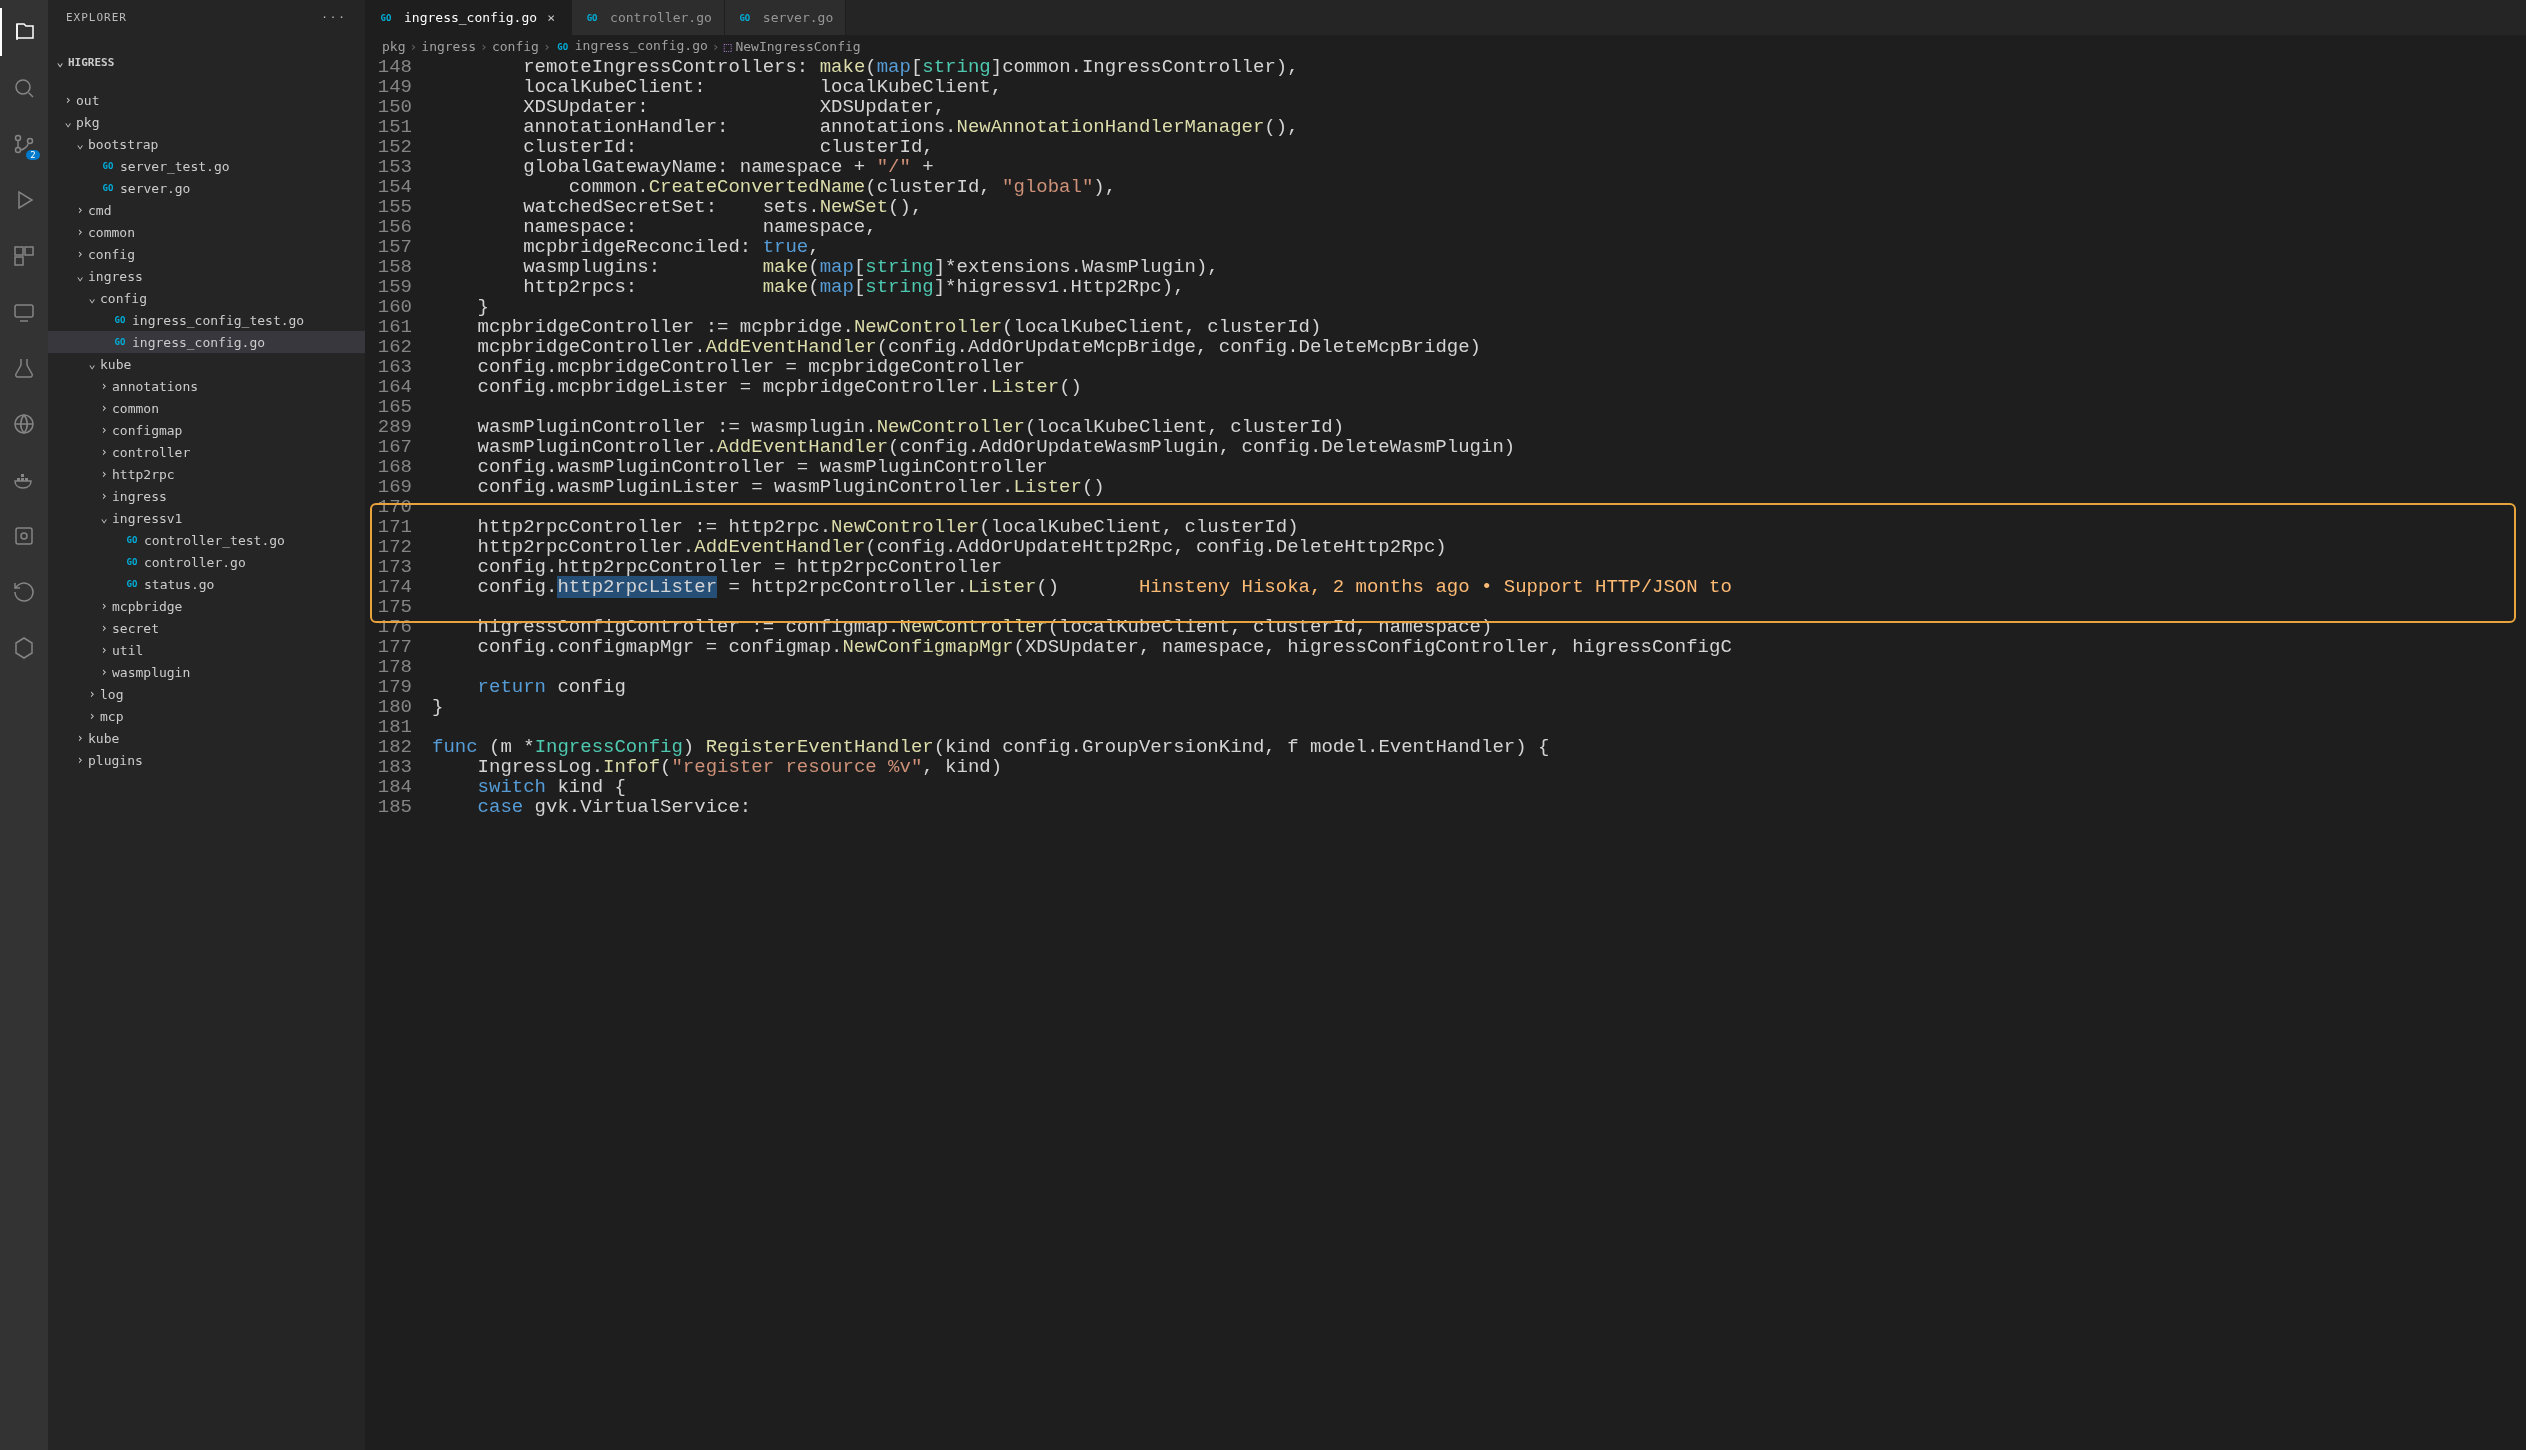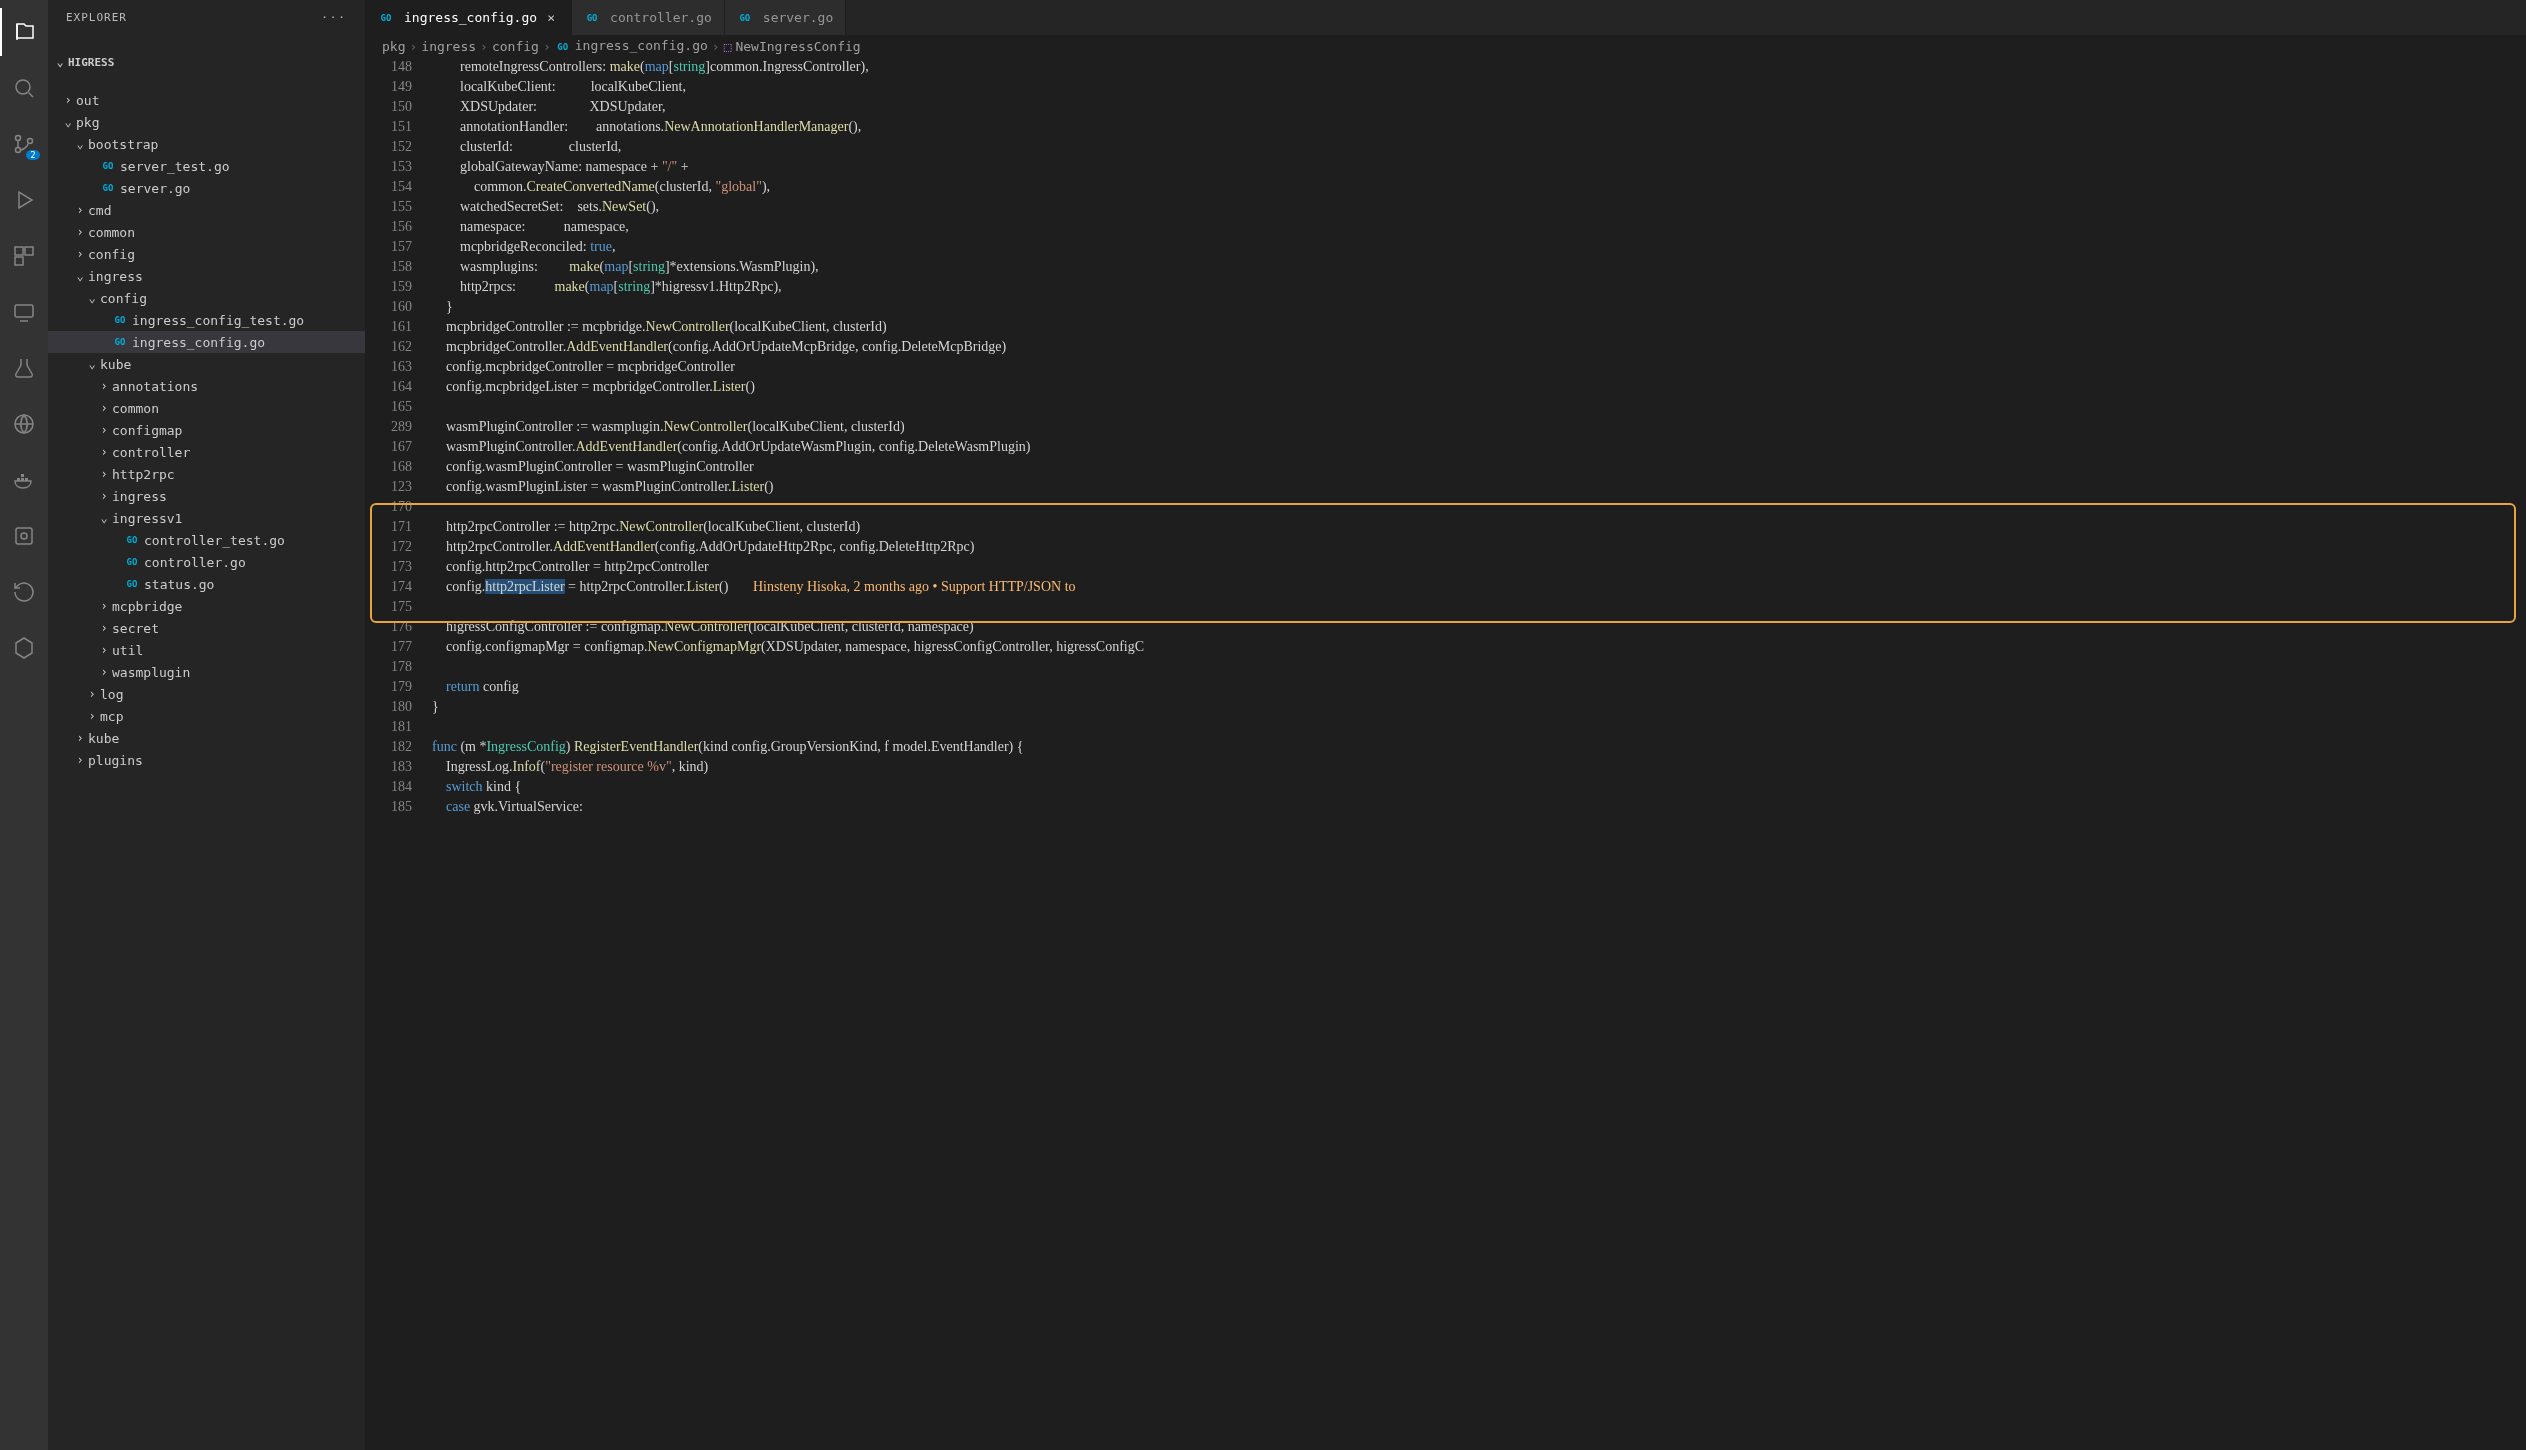--- a/index.html
+++ b/index.html
@@ -130,22 +130,22 @@
       align-items: center;
       padding: 0 16px;
       font-size: 13px;
       color: #a0a0a0;
       gap: 4px;
     }
     .breadcrumb .sep { color: #666; }
     .editor {
       flex: 1;
       display: flex;
-      font-family: Liberation Serif, serif;
-      font-size: 14px;
+      font-family: Liberation Mono, monospace;
+      font-size: 19px;
       overflow: hidden;
       position: relative;
       line-height: 20px;
     }
     .gutter {
       width: 66px;
       text-align: right;
       color: #858585;
       padding-right: 20px;
       user-select: none;
@@ -445,21 +445,21 @@
           <div>159</div>
           <div>160</div>
           <div>161</div>
           <div>162</div>
           <div>163</div>
           <div>164</div>
           <div>165</div>
           <div>289</div>
           <div>167</div>
           <div>168</div>
-          <div>123</div>
+          <div>169</div>
           <div>170</div>
           <div>171</div>
           <div>172</div>
           <div>173</div>
           <div>174</div>
           <div>175</div>
           <div>176</div>
           <div>177</div>
           <div>178</div>
           <div>179</div>

